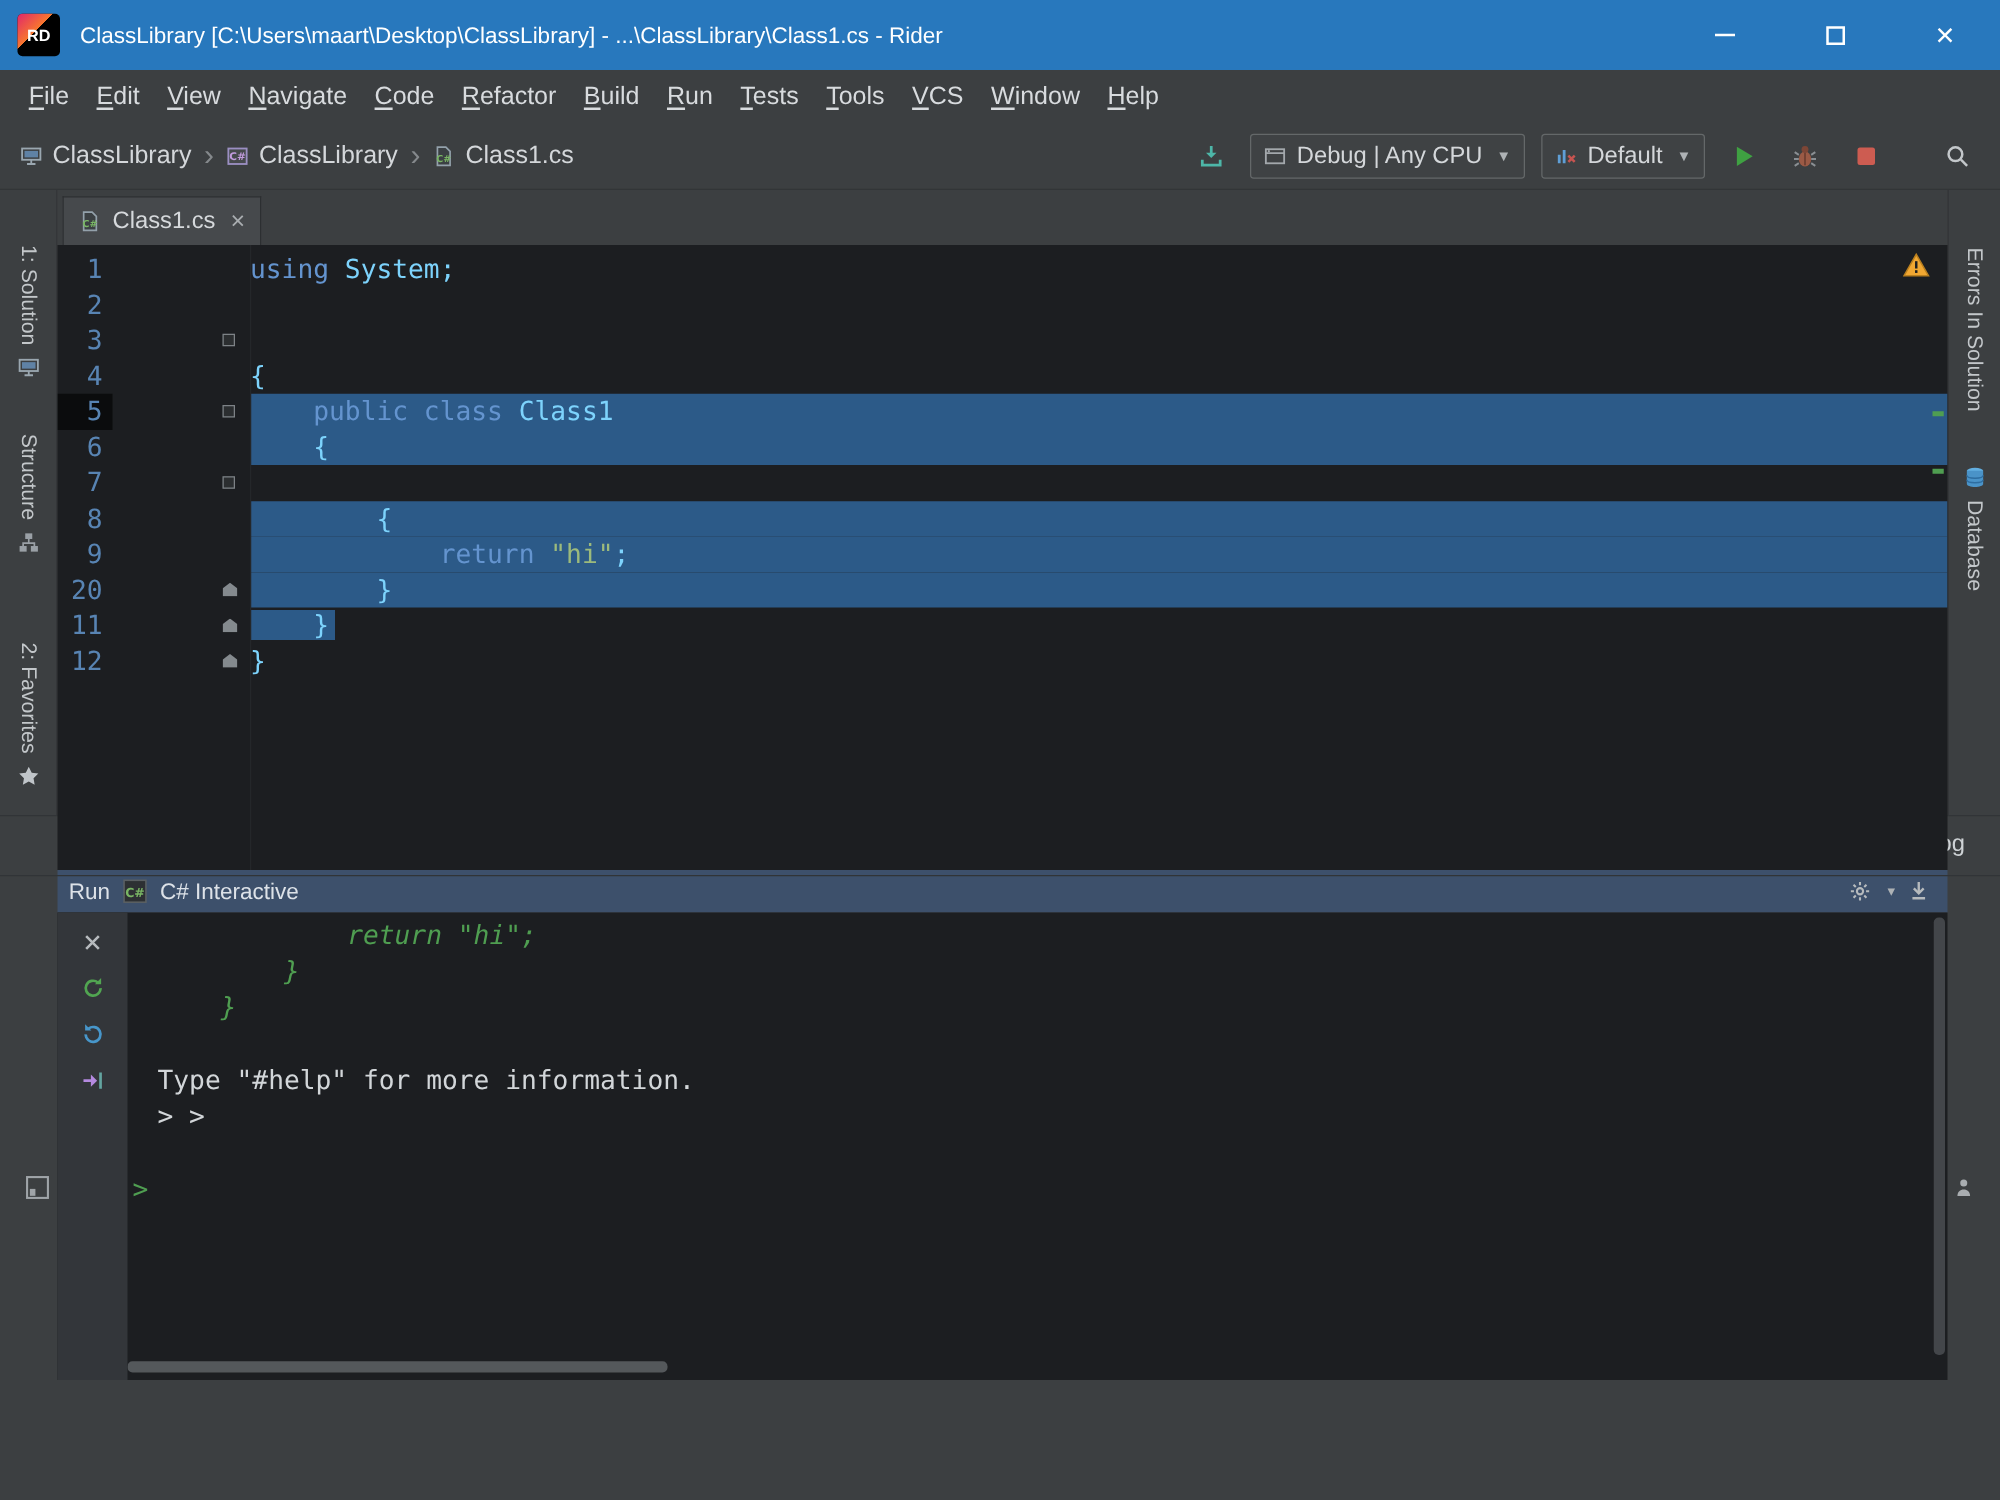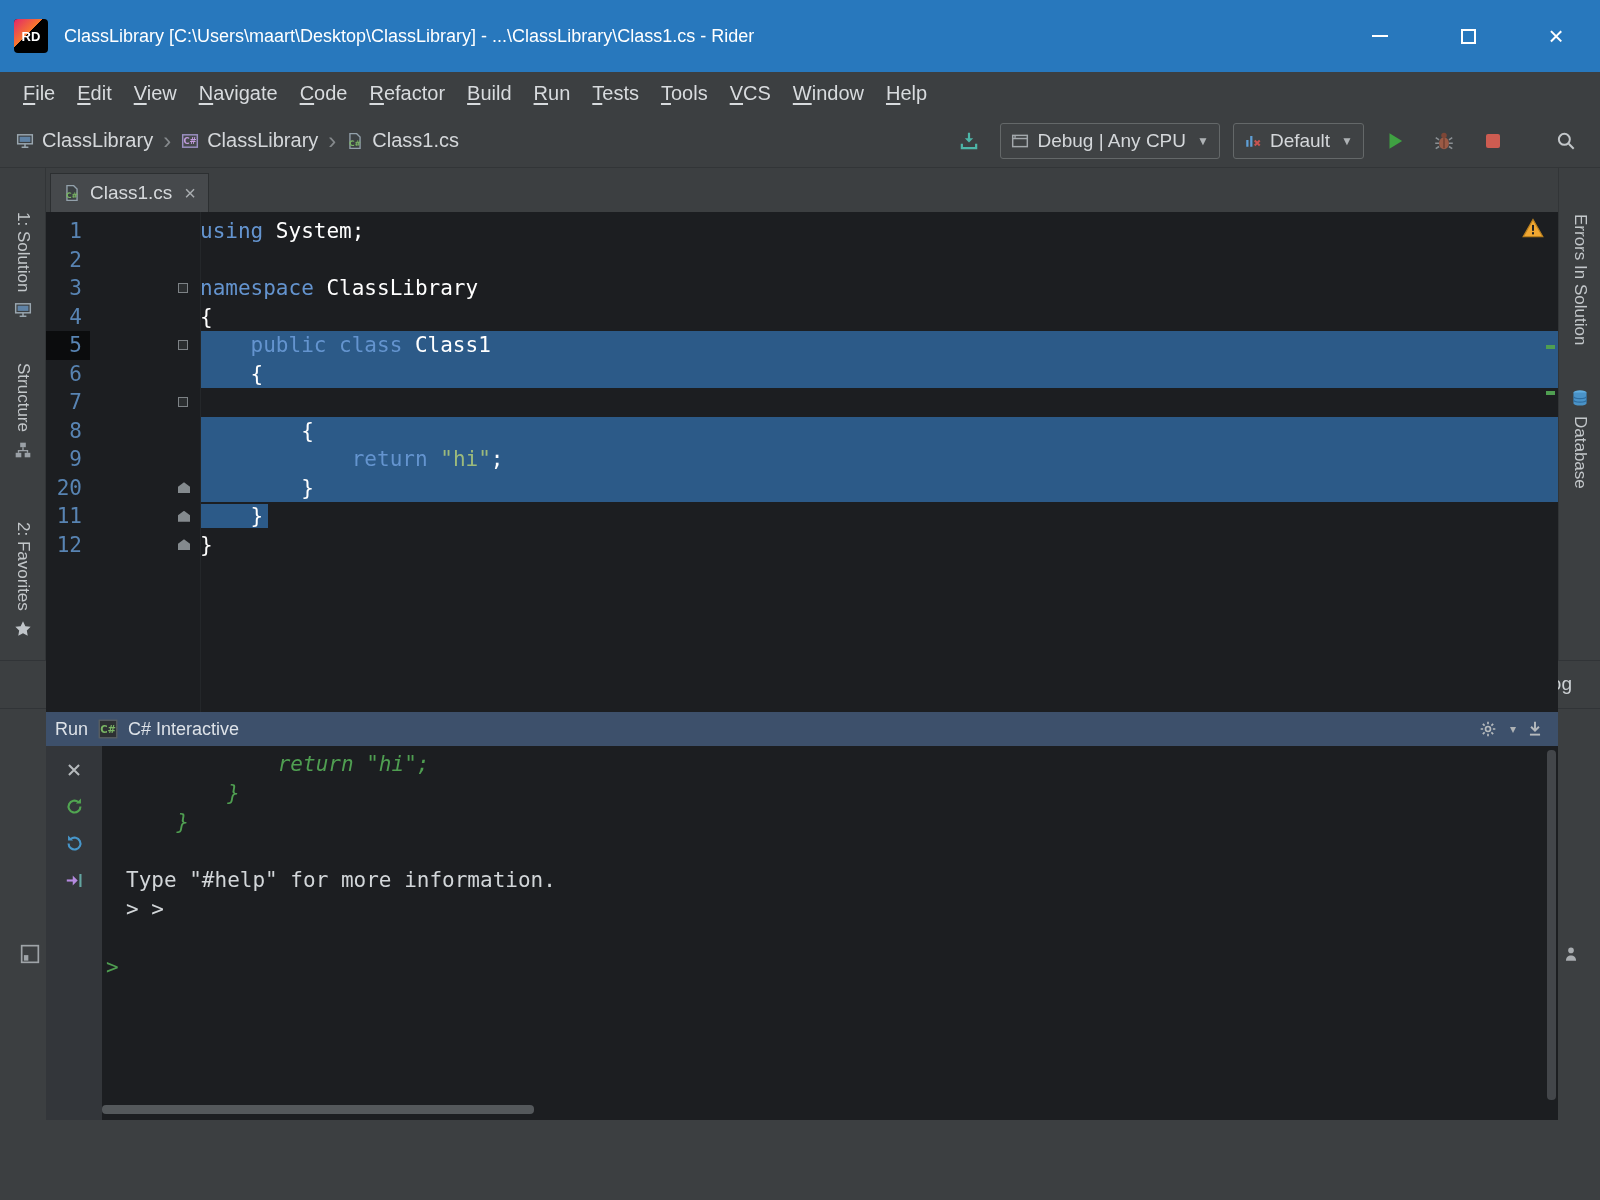--- a/index.html
+++ b/index.html
@@ -1,21 +1,21 @@
 <!DOCTYPE html>
 <html><head>
 <meta charset="utf-8">
 <style>
   *{margin:0;padding:0;box-sizing:border-box;}
   html,body{width:1600px;height:1200px;overflow:hidden;background:#3c3f41;
     font-family:"Liberation Sans",sans-serif;color:#d2d6d9;}
   body{display:flex;flex-direction:column;}
 
   
-  .titlebar{height:72px;background:#2878bd;display:flex;align-items:center;padding-left:14px;color:#fff;flex:none;}
+  .titlebar{height:56px;background:#2878bd;display:flex;align-items:center;padding-left:14px;color:#fff;flex:none;}
   .rider-logo{width:34px;height:34px;background:#000;border-radius:4px;position:relative;display:flex;align-items:center;justify-content:center;font-weight:bold;font-size:13px;flex:none;}
   .rider-logo::before{content:"";position:absolute;inset:0;border-radius:4px;background:linear-gradient(135deg,#e1266b 0%,#f8782d 42%,transparent 42%);}
   .rider-logo span{position:relative;}
   .title-text{margin-left:16px;font-size:18px;white-space:nowrap;}
   .win-controls{margin-left:auto;display:flex;height:100%;}
   .win-btn{width:88px;height:100%;display:flex;align-items:center;justify-content:center;font-size:26px;color:#fff;}
   .win-btn .bar{width:16px;height:2px;background:#fff;}
   .win-btn .box{width:15px;height:15px;border:2px solid #fff;}
 
   
@@ -55,21 +55,21 @@
   .editor{height:500px;background:#1c1e21;position:relative;font-family:"DejaVu Sans Mono",monospace;font-size:21px;line-height:28.5px;padding-top:5px;overflow:hidden;flex:none;}
   .cline{display:flex;height:28.5px;white-space:pre;}
   .lnum{width:44px;text-align:right;color:#5884b3;padding-right:8px;flex:none;}
   .cline.caret .lnum{background:#0b0c0d;}
   .gspace{width:88px;flex:none;}
   .fold{width:22px;flex:none;display:flex;align-items:center;justify-content:flex-start;}
   .ltext{flex:1;color:#d0d4d8;min-width:0;}
   .sel-full .ltext{background:#2c5a88;}
   .selbg{background:#2c5a88;padding-right:5px;}
   .tok-k{color:#6494cf;}
-  .tok-p{color:#ffffff;}
+  .tok-p{color:#7dd3fc;}
   .tok-s{color:#9cba7c;}
   .fm-open{width:10px;height:10px;border:1px solid #7d8286;background:#2b2e30;display:inline-block;}
   .fm-end{width:12px;height:11px;background:#848a8e;clip-path:polygon(50% 0,100% 42%,100% 100%,0 100%,0 42%);display:inline-block;}
   .gutter-sep{position:absolute;left:154px;top:0;bottom:0;width:1px;background:#24272a;}
   .ed-warning{position:absolute;right:14px;top:6px;}
   .insp-mark{position:absolute;right:3px;width:9px;height:4px;background:#4f9e51;}
 
   
   .console-header{height:34px;background:#3d506b;display:flex;align-items:center;padding:0 14px 0 9px;gap:10px;font-size:18px;color:#dde2e8;flex:none;}
   .console-header .spacer{flex:1;}
@@ -286,21 +286,21 @@
           </span>
         <span>Class1.cs</span>
         <span class="tclose">×</span>
       </div>
     </div>
 
     <div class="editor">
       <div id="code">
           <div class="cline"><span class="lnum">1</span><span class="gspace"></span><span class="fold"></span><span class="ltext"><span class="tok-k">using</span><span class="tok-p"> System;</span></span></div>
           <div class="cline"><span class="lnum">2</span><span class="gspace"></span><span class="fold"></span><span class="ltext"></span></div>
-          <div class="cline"><span class="lnum">3</span><span class="gspace"></span><span class="fold"><i class="fm-open"></i></span><span class="ltext"><span class="tok-k">namespace</span><span class="tok-p"> ClassLibrary</span></span></div>
+          <div class="cline"><span class="lnum">3</span><span class="gspace"></span><span class="fold"><i class="fm-open"></i></span></div>
           <div class="cline"><span class="lnum">4</span><span class="gspace"></span><span class="fold"></span><span class="ltext"><span class="tok-p">{</span></span></div>
           <div class="cline sel-full caret"><span class="lnum">5</span><span class="gspace"></span><span class="fold"><i class="fm-open"></i></span><span class="ltext"><span class="tok-p">    </span><span class="tok-k">public class</span><span class="tok-p"> Class1</span></span></div>
           <div class="cline sel-full"><span class="lnum">6</span><span class="gspace"></span><span class="fold"></span><span class="ltext"><span class="tok-p">    {</span></span></div>
           <div class="cline sel-full"><span class="lnum">7</span><span class="gspace"></span><span class="fold"><i class="fm-open"></i></span></div>
           <div class="cline sel-full"><span class="lnum">8</span><span class="gspace"></span><span class="fold"></span><span class="ltext"><span class="tok-p">        {</span></span></div>
           <div class="cline sel-full"><span class="lnum">9</span><span class="gspace"></span><span class="fold"></span><span class="ltext"><span class="tok-p">            </span><span class="tok-k">return</span><span class="tok-p"> </span><span class="tok-s">"hi"</span><span class="tok-p">;</span></span></div>
           <div class="cline sel-full"><span class="lnum">20</span><span class="gspace"></span><span class="fold"><i class="fm-end"></i></span><span class="ltext"><span class="tok-p">        }</span></span></div>
           <div class="cline sel-partial"><span class="lnum">11</span><span class="gspace"></span><span class="fold"><i class="fm-end"></i></span><span class="ltext"><span class="selbg"><span class="tok-p">    }</span></span></span></div>
           <div class="cline"><span class="lnum">12</span><span class="gspace"></span><span class="fold"><i class="fm-end"></i></span><span class="ltext"><span class="tok-p">}</span></span></div>
         </div>

